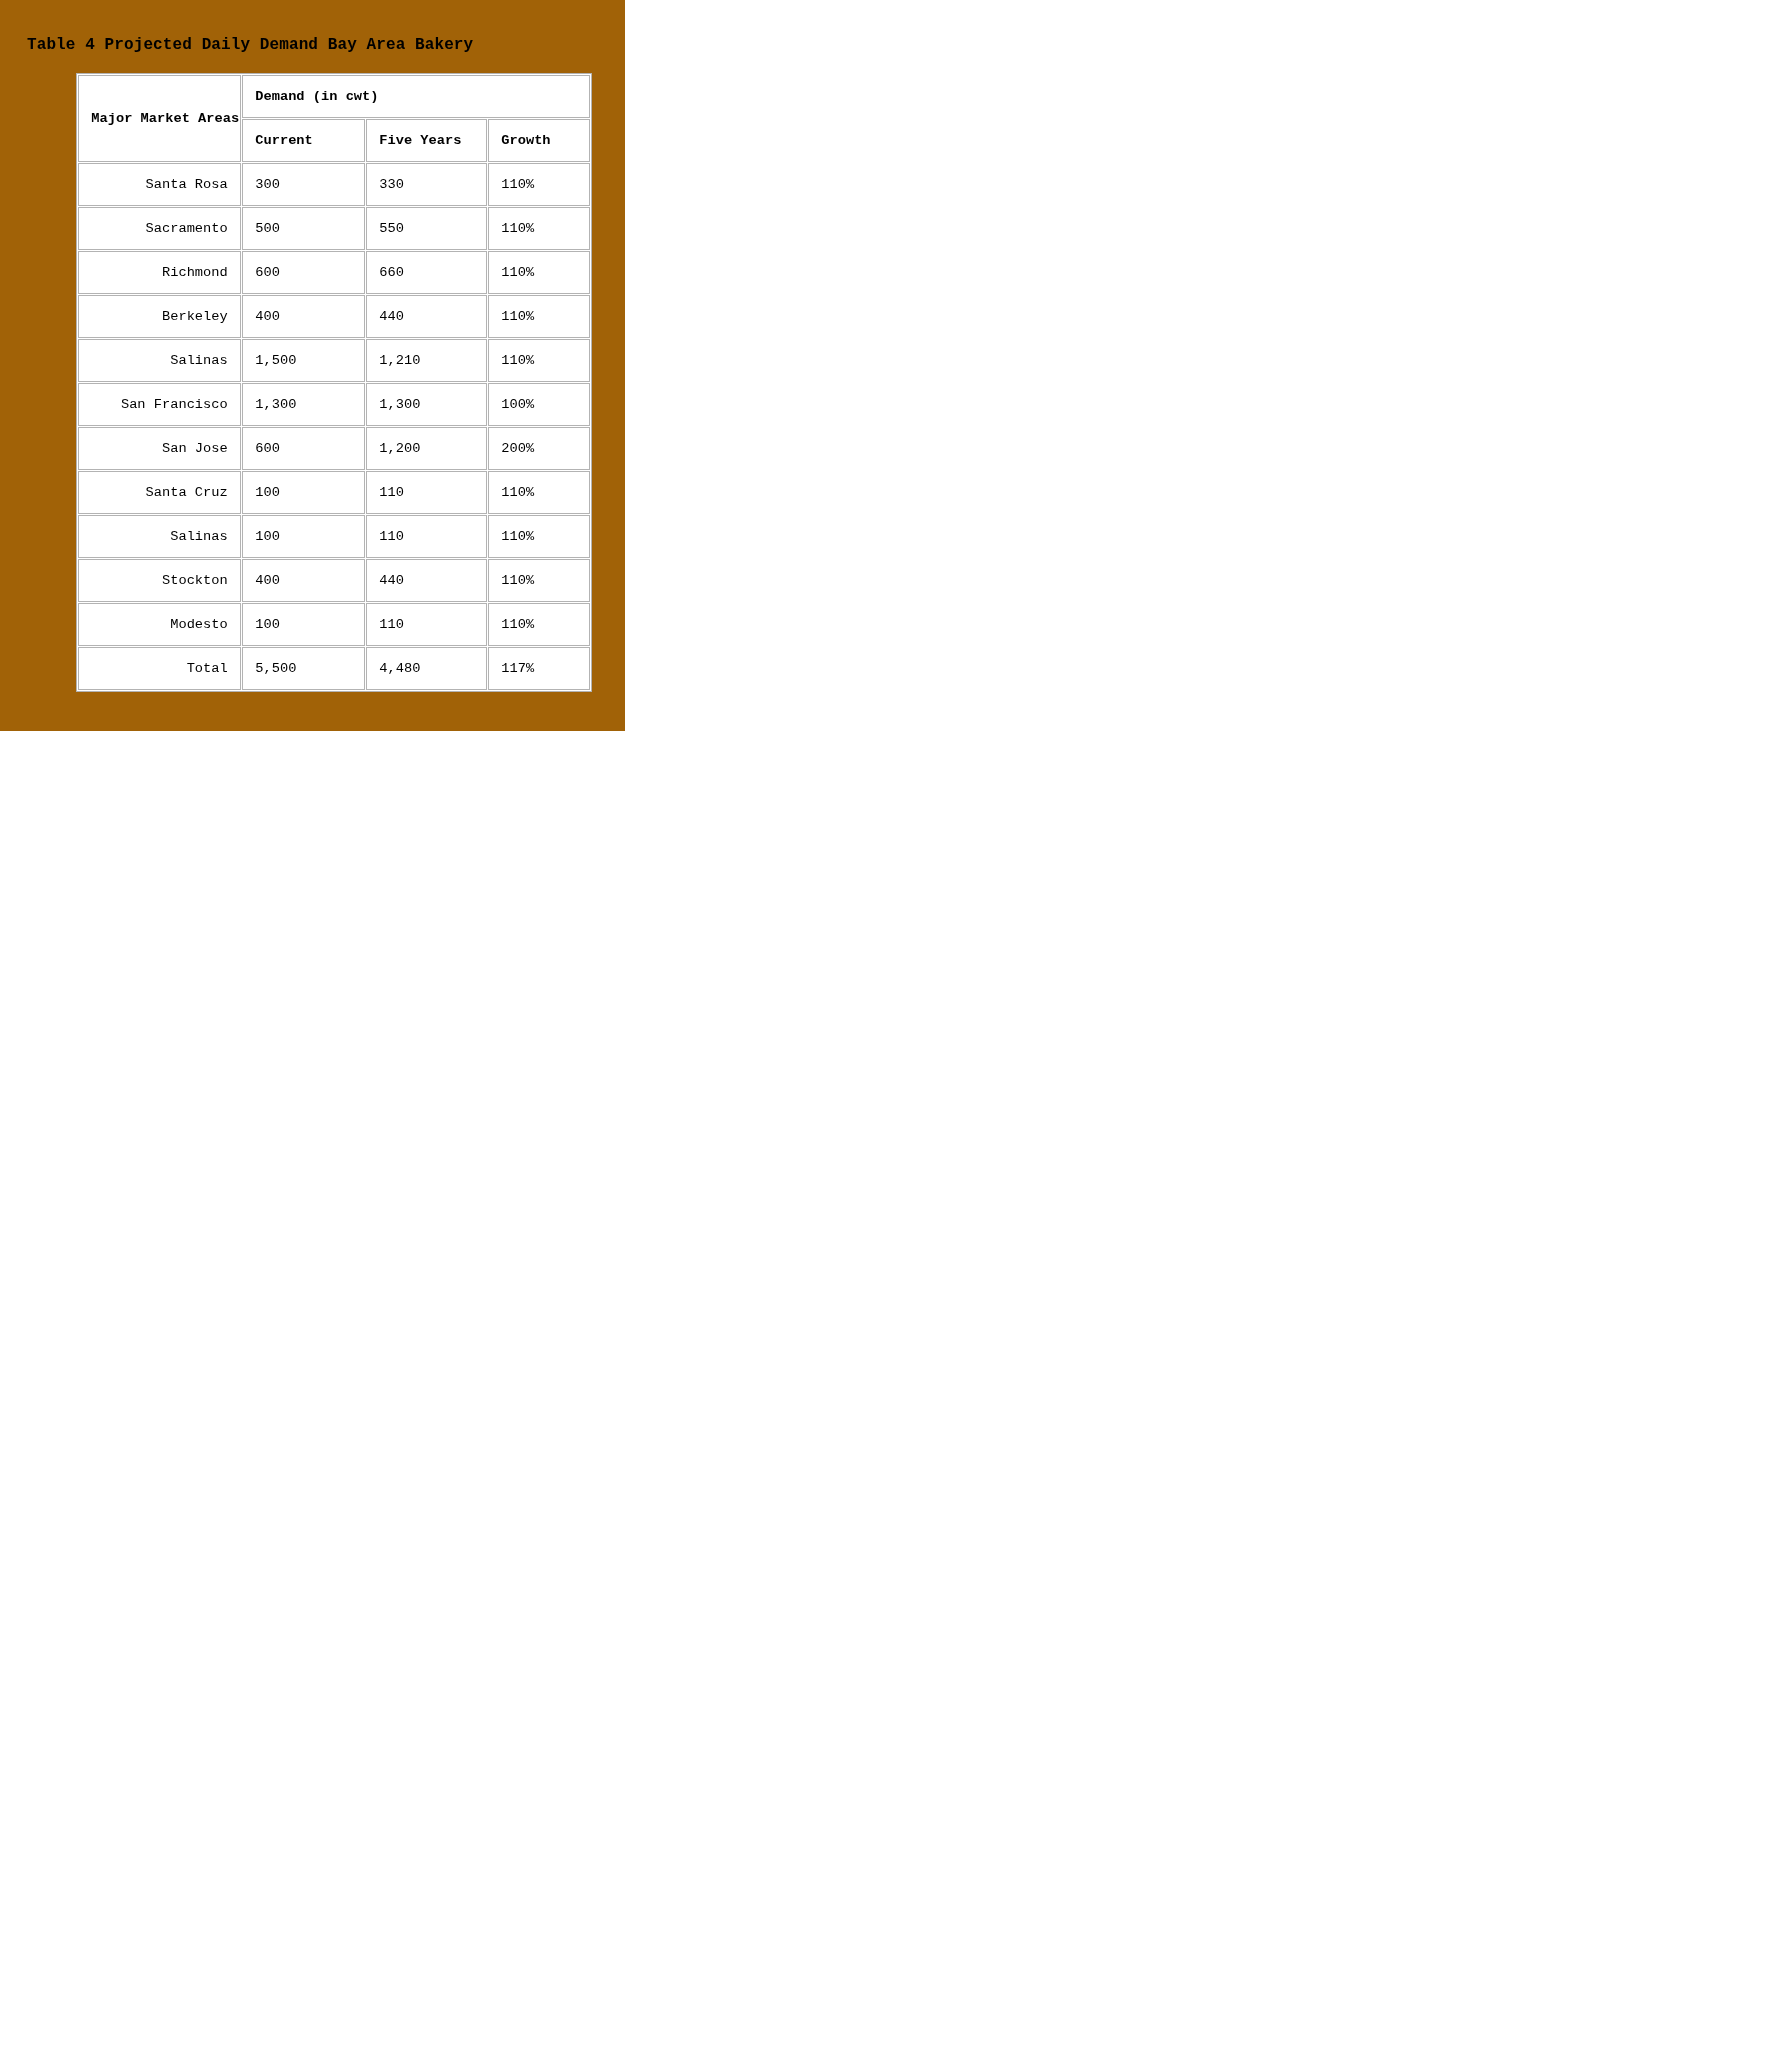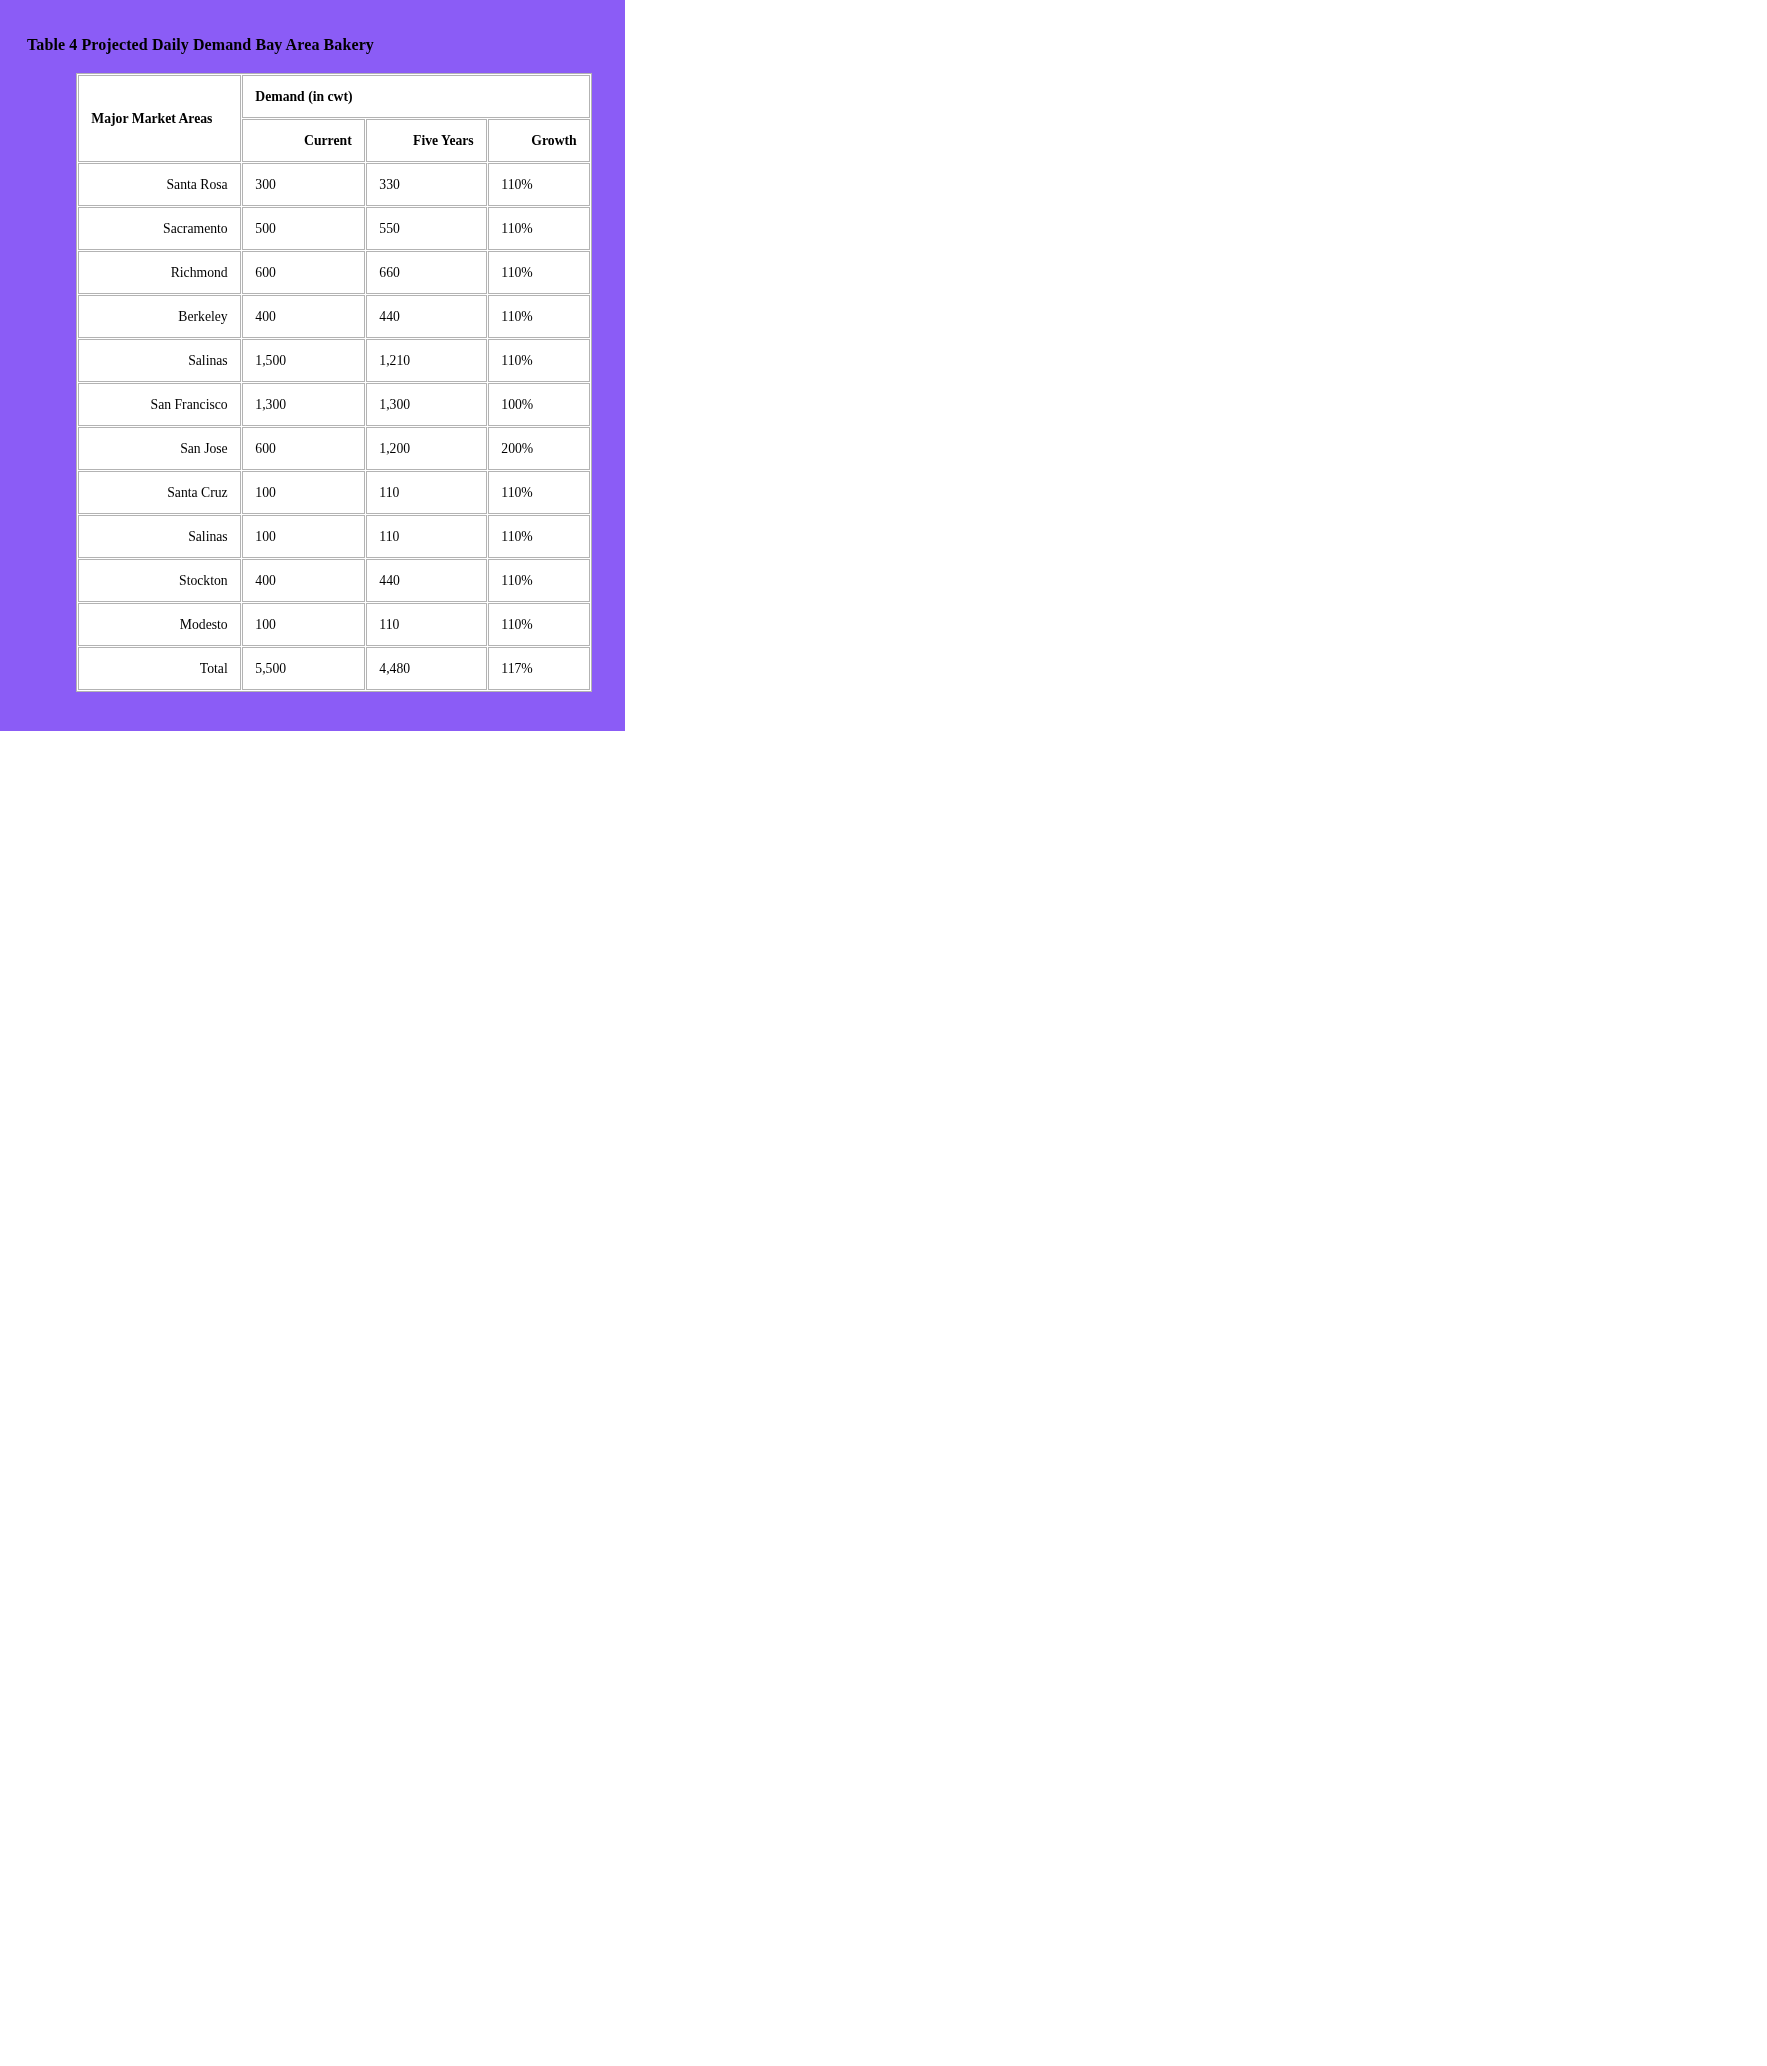--- a/index.html
+++ b/index.html
@@ -3,22 +3,22 @@
 <meta charset="utf-8">
 <style>
   html, body {
     margin: 0;
     padding: 0;
     background: #ffffff;
   }
   .page {
     width: 625px;
     height: 731px;
-    background: #8b5cf6;
-    font-family: Liberation Serif, serif;
+    background: #a16207;
+    font-family: Liberation Mono, monospace;
     color: #000000;
     overflow: hidden;
   }
   .doc-title {
     margin: 0;
     padding: 36px 0 0 27px;
     font-size: 16px;
     font-weight: bold;
     letter-spacing: 0.1px;
     color: #000000;
@@ -46,21 +46,21 @@
   td.corner-header {
     font-weight: bold;
     text-align: left;
   }
   td.group-header {
     font-weight: bold;
     text-align: left;
   }
   td.col-header {
     font-weight: bold;
-    text-align: right;
+    text-align: left;
   }
   td.area-cell {
     text-align: right;
   }
   td.num-cell {
   }
 </style>
 </head>
 <body>
 

